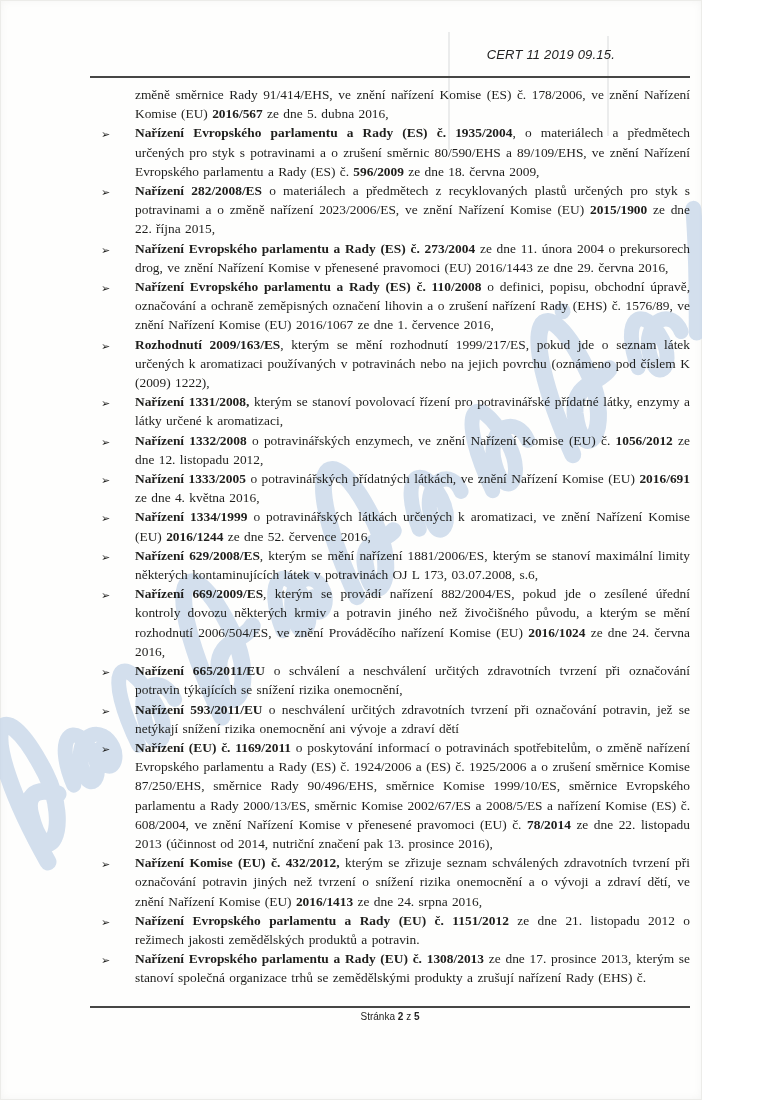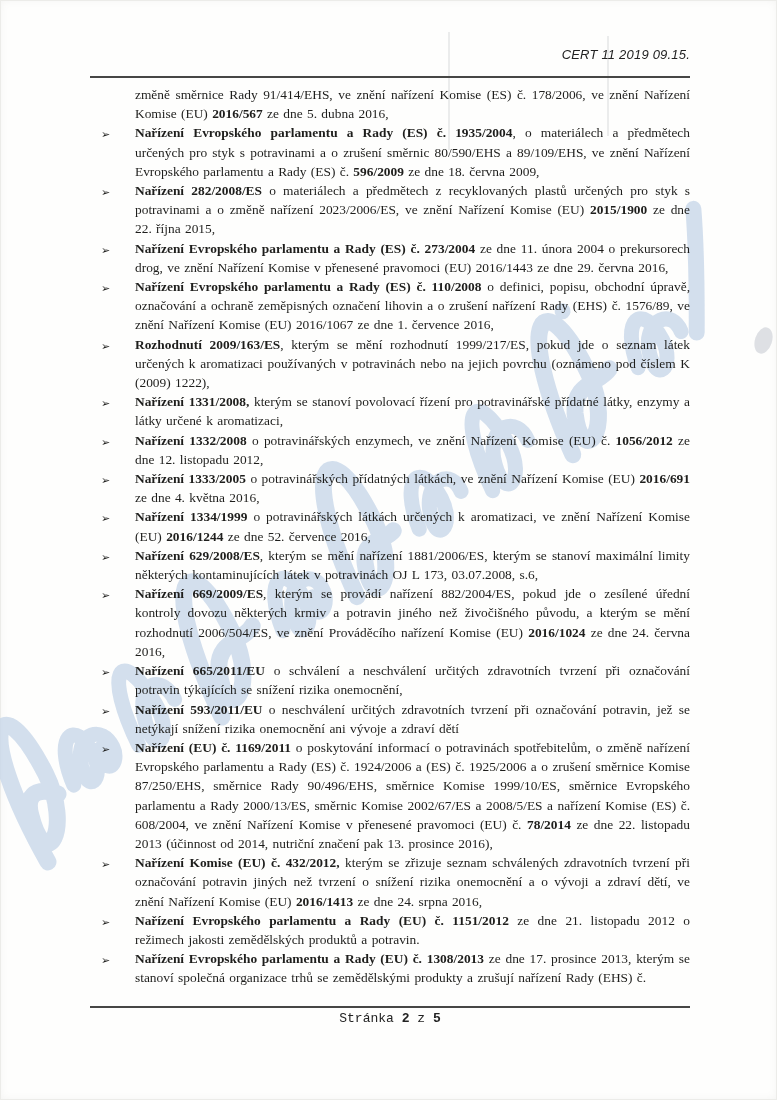--- a/index.html
+++ b/index.html
@@ -4,21 +4,21 @@
 <style>
   :root{
     --text:#1e1e1c;
     --rule:#474745;
     --wm:#c9d8ea;
     --bg:#fefefd;
   }
   html,body{margin:0;padding:0;}
   body{width:777px;height:1100px;background:#fff;}
   .page{
-    position:relative;width:777px;height:1100px;background:var(--bg);
+    position:relative;width:702px;height:1100px;background:var(--bg);
     overflow:hidden;
     box-shadow:inset 0 0 0 1px #ecece9, inset 0 0 10px rgba(0,0,0,.05);
     font-family:"Liberation Serif", serif;
     color:var(--text);
   }
   
   .watermark{position:absolute;left:0;top:0;width:777px;height:1100px;filter:blur(.6px);}
   .watermark path{fill:none;stroke:var(--wm);stroke-linecap:round;stroke-linejoin:round;}
   .watermark .dot{fill:var(--wm);stroke:none;}
   
@@ -46,21 +46,21 @@
   .para.bulleted{padding-left:35px;}
   .para.intro{padding-left:35px;}
   .bullet{
     position:absolute;left:1px;top:2px;
     font-family:"DejaVu Sans", sans-serif;font-size:11px;color:#1c1c1a;
   }
   .seg.bold{font-weight:bold;margin-top:32px;}
   
   .footer{
     position:absolute;left:90px;top:1011px;width:600px;text-align:center;
-    font-family:Liberation Mono, monospace;font-size:13px;color:#222;
+    font-family:Liberation Sans, sans-serif;font-size:10px;color:#222;
   }
   .footer .b{font-weight:bold;}
 </style>
 </head>
 <body>
 
 <div class="page">
 
   <svg class="watermark" viewBox="0 0 777 1100" xmlns="http://www.w3.org/2000/svg" opacity="0.8">
     <g transform="translate(370 560) rotate(-36)">

